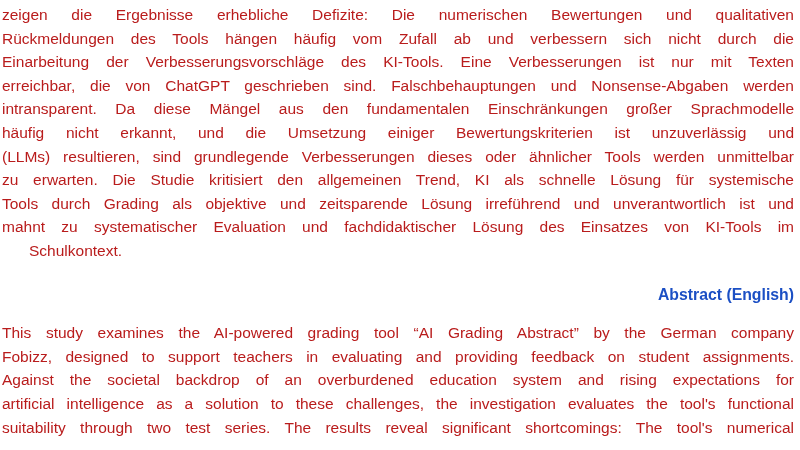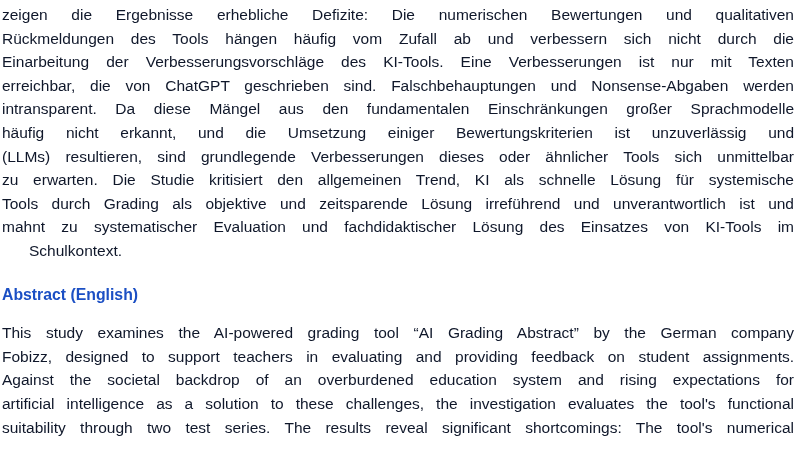--- a/index.html
+++ b/index.html
@@ -18,50 +18,51 @@
     width: 796px;
     padding: 3px 2px 0 2px;
     box-sizing: border-box;
   }
   .para {
     margin: 0;
   }
   .line {
     font-size: 15.5px;
     line-height: 23.6px;
-    color: #0f172a;
+    color: #b91c1c;
     text-align: justify;
     text-align-last: justify;
     white-space: nowrap;
     overflow: hidden;
   }
   .line.last {
     text-align-last: left;
     margin-left: 27px;
   }
   .heading {
     font-size: 15.8px;
     font-weight: 700;
     line-height: 23.6px;
     margin: 20px 0 15px 0;
+    text-align: right;
   }
 </style>
 </head>
 <body>
 
 <div class="page">
 
   <div class="para">
     <div class="line">zeigen die Ergebnisse erhebliche Defizite: Die numerischen Bewertungen und qualitativen</div>
     <div class="line">Rückmeldungen des Tools hängen häufig vom Zufall ab und verbessern sich nicht durch die</div>
     <div class="line">Einarbeitung der Verbesserungsvorschläge des KI-Tools. Eine Verbesserungen ist nur mit Texten</div>
     <div class="line">erreichbar, die von ChatGPT geschrieben sind. Falschbehauptungen und Nonsense-Abgaben werden</div>
     <div class="line">intransparent. Da diese Mängel aus den fundamentalen Einschränkungen großer Sprachmodelle</div>
     <div class="line">häufig nicht erkannt, und die Umsetzung einiger Bewertungskriterien ist unzuverlässig und</div>
-    <div class="line">(LLMs) resultieren, sind grundlegende Verbesserungen dieses oder ähnlicher Tools sich unmittelbar</div>
+    <div class="line">(LLMs) resultieren, sind grundlegende Verbesserungen dieses oder ähnlicher Tools werden unmittelbar</div>
     <div class="line">zu erwarten. Die Studie kritisiert den allgemeinen Trend, KI als schnelle Lösung für systemische</div>
     <div class="line">Tools durch Grading als objektive und zeitsparende Lösung irreführend und unverantwortlich ist und</div>
     <div class="line">mahnt zu systematischer Evaluation und fachdidaktischer Lösung des Einsatzes von KI-Tools im</div>
     <div class="line last">Schulkontext.</div>
   </div>
 
   <h2 class="heading" style="color: rgb(27, 79, 196);">Abstract (English)</h2>
 
   <div class="para">
     <div class="line">This study examines the AI-powered grading tool “AI Grading Abstract” by the German company</div>

